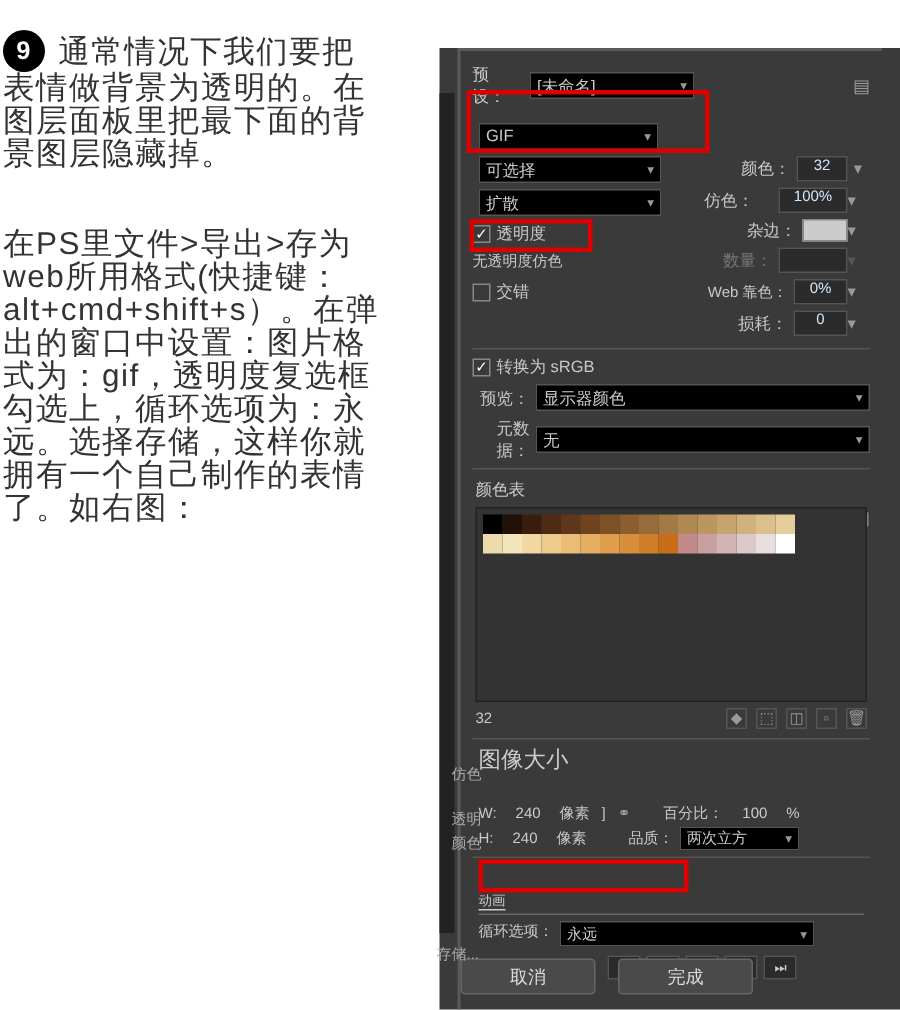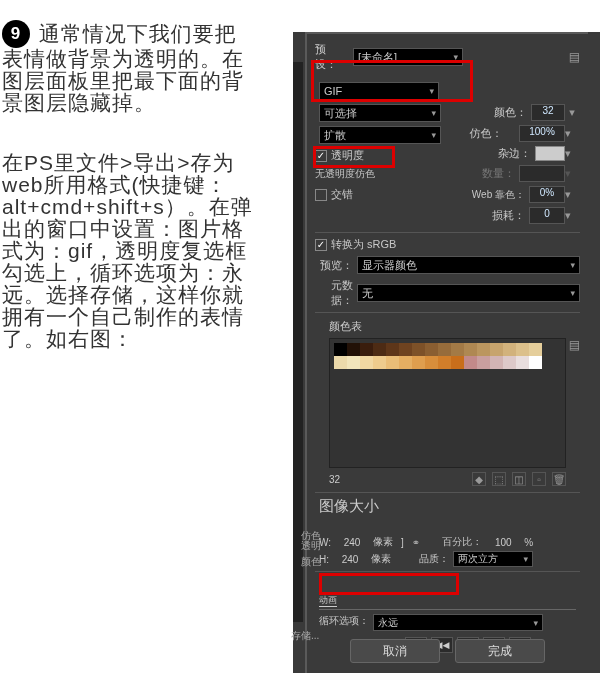--- a/index.html
+++ b/index.html
@@ -10,37 +10,37 @@
 .panel{position:absolute;right:0;top:32px;width:307px;height:641px;background:#3a3a3a;color:#c8c8c8;font-size:11px}
 .panel-inner{position:absolute;left:12px;top:0;width:283px;height:100%;border-left:2px solid #5a5a5a;border-top:2px solid #5a5a5a}
 .darkstrip{position:absolute;left:0;top:30px;width:10px;height:560px;background:#222}
 .row{display:flex;align-items:center;margin-bottom:4px;padding:0 8px}
 .lbl{width:58px;text-align:right;padding-right:6px;font-size:11px;color:#ccc}
 .sel{background:#000000;border:1px solid #555;color:#ccc;height:18px;display:flex;align-items:center;padding:0 4px;position:relative;flex:1}
 .sel .caret{position:absolute;right:4px;font-size:9px;color:#999}
 .numbox{background:#2b2b2b;border:1px solid #555;color:#d0e8ff;height:17px;width:34px;text-align:center;font-size:10px}
 .cbx{width:12px;height:12px;border:1px solid #888;display:inline-flex;align-items:center;justify-content:center;font-size:10px;color:#fff;margin-right:4px}
 .redbox{border:3px solid #d00;position:absolute}
-.colortable{margin:6px 22px}
+.colortable{margin:6px 10px}
 .ct-title{font-size:11px;color:#ccc;margin-bottom:4px}
 .swatch-grid{border:1px solid #222;background:#333;height:130px;padding:4px;position:relative}
 .swatch-row{display:flex}
 .swatch{width:13px;height:13px}
 .ct-bottom{display:flex;justify-content:space-between;align-items:center;margin-top:4px;font-size:10px;color:#ccc}
 .icons{display:flex;gap:6px}
 .ico{width:14px;height:14px;display:flex;align-items:center;justify-content:center;color:#999;border:1px solid #555}
 .imgsize{margin:4px 12px;font-size:10px}
 .imgsize .row2{display:flex;align-items:center;margin:2px 0;gap:4px}
 .inpnum{background:#3a3a3a;border:none;color:#ccc;width:34px;text-align:center;font-size:10px}
 .anim{margin:22px 12px;font-size:10px}
 .anim-tabs{border-bottom:1px solid #666;font-size:9px;padding-bottom:2px}
 .loop-row{display:flex;align-items:flex-start;margin-top:4px}
 .frame-nav{display:flex;justify-content:center;align-items:center;gap:4px;margin-top:6px}
 .navbtn{width:22px;height:16px;background:#2b2b2b;border:1px solid #555;display:flex;align-items:center;justify-content:center;font-size:9px;color:#ccc}
-.btnrow{position:absolute;bottom:10px;left:0;width:100%;display:flex;justify-content:center;gap:15px}
+.btnrow{position:absolute;bottom:10px;left:0;width:100%;display:flex;gap:15px}
 .bigbtn{width:90px;height:24px;background:#4a4a4a;border:1px solid #666;border-radius:3px;display:flex;align-items:center;justify-content:center;color:#ddd;font-size:12px}
 .sidelabel{position:absolute;left:0;font-size:10px;color:#aaa;text-align:right;width:28px}
 .grey-swatch{background:#ccc;width:30px;height:15px;border:1px solid #888;display:inline-block}
 .menu-icon{position:absolute;right:8px;color:#999;font-size:12px}
 .preset-row{position:relative;padding:4px 8px;display:flex;align-items:center}
 .sep{height:1px;background:#555;margin:4px 8px}
 </style>
 </head>
 <body>
 
@@ -251,17 +251,17 @@
         <span class="navbtn">⏭</span>
       </div>
     </div>
 
     <div class="btnrow">
       <div class="bigbtn">取消</div>
       <div class="bigbtn">完成</div>
     </div>
   </div>
 
-  <div class="sidelabel" style="bottom:130px">仿色</div>
+  <div class="sidelabel" style="bottom:150px">仿色</div>
   <div class="sidelabel" style="bottom:120px">透明</div>
   <div class="sidelabel" style="bottom:104px">颜色</div>
   <div style="position:absolute;left:-2px;bottom:30px;font-size:10px;color:#aaa">存储...</div>
 </div>
 
 </body></html>

